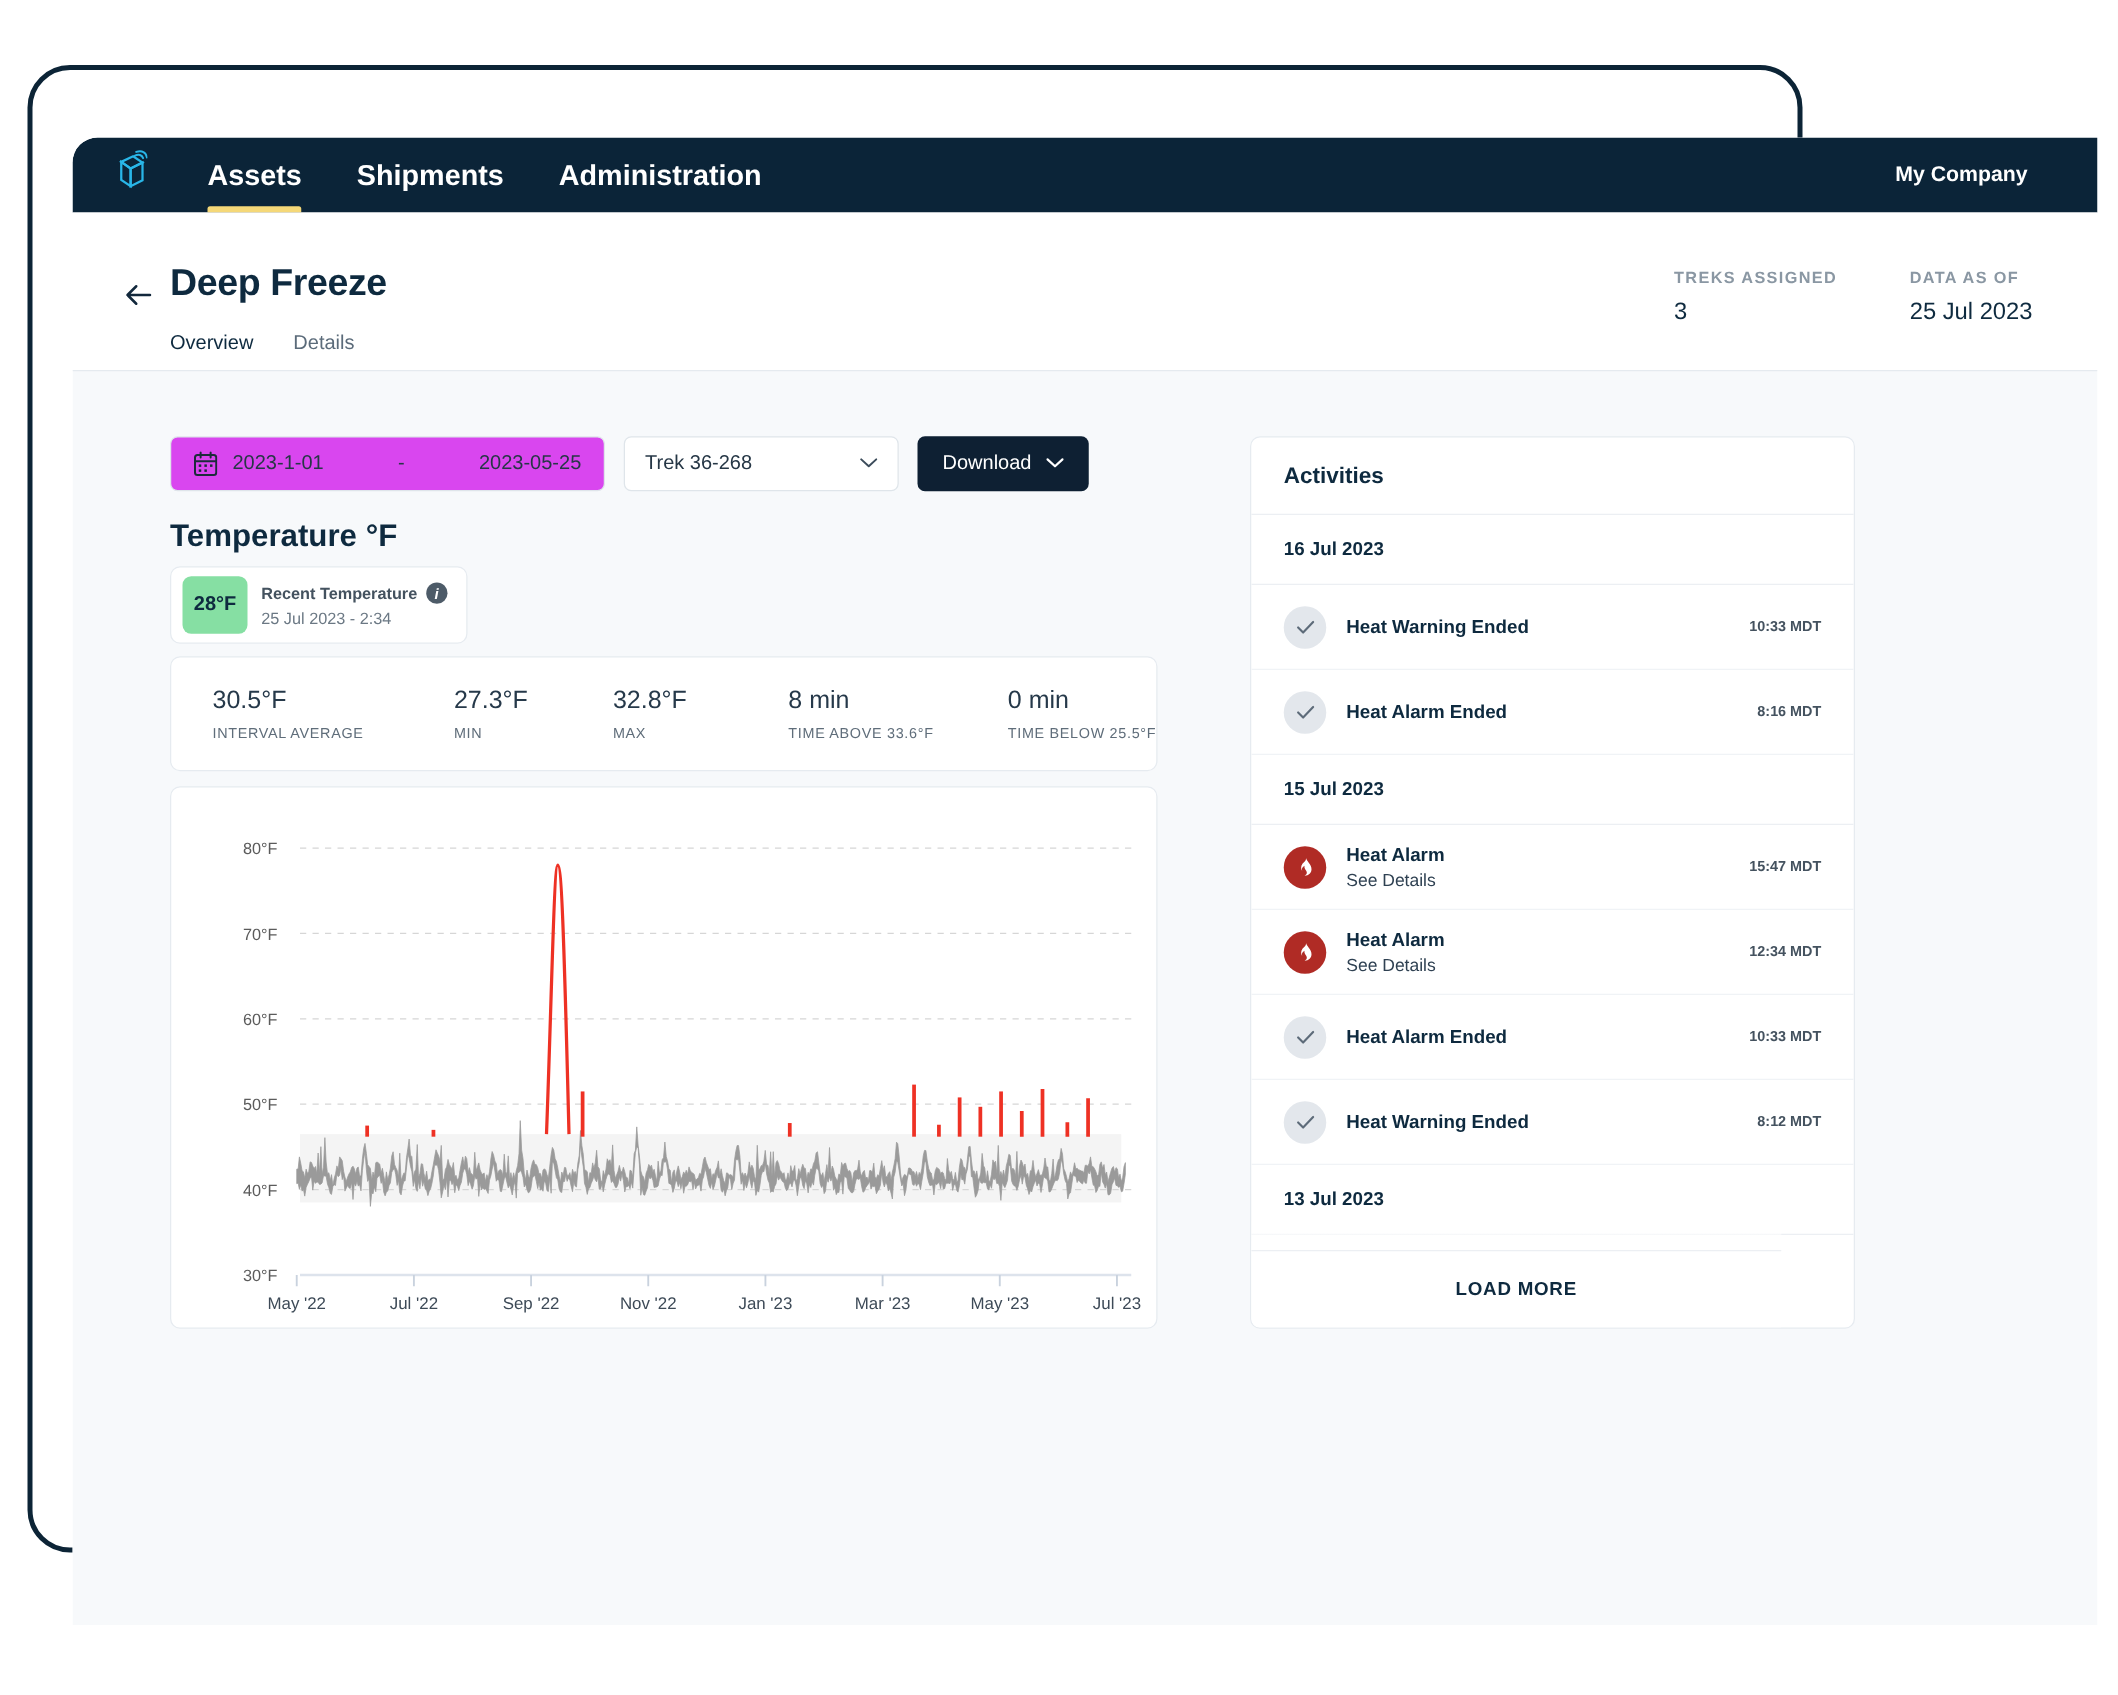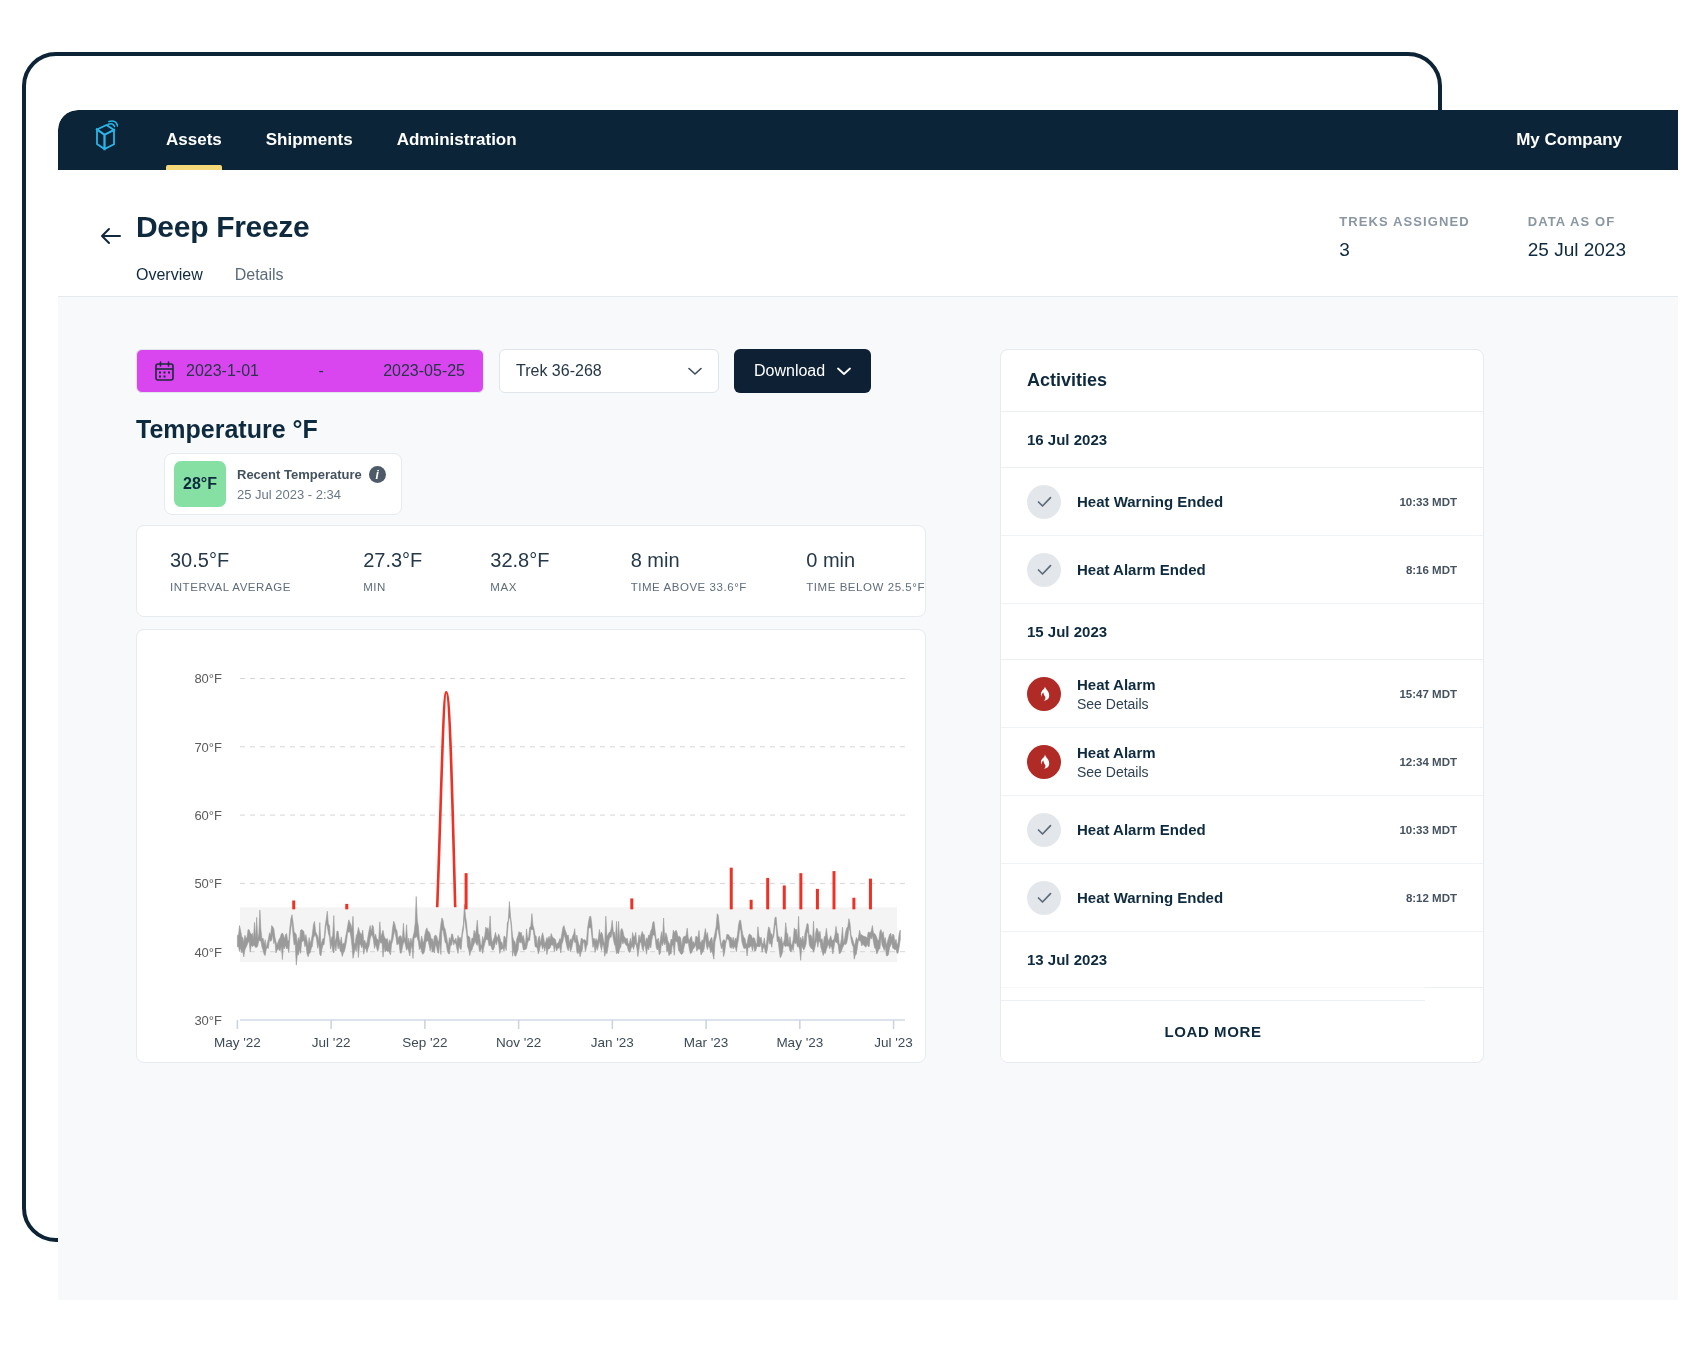--- a/index.html
+++ b/index.html
@@ -35,21 +35,21 @@
     position: absolute; left: 0; top: 0;
     width: 1620px; height: 60px;
     background: #0b2438;
     border-top-left-radius: 20px;
     display: flex; align-items: center;
   }
   .logo-wrap { width: 86px; display: flex; align-items: center; justify-content: center; }
   .nav-links { display: flex; align-items: center; height: 60px; }
   .nav-link {
     position: relative;
-    color: #ffffff; font-size: 17px; font-weight: bold;
+    color: #ffffff; font-size: 23px; font-weight: bold;
     padding: 0 22px; height: 60px; line-height: 60px;
     cursor: pointer; white-space: nowrap;
   }
   .nav-link.active::after {
     content: ""; position: absolute; left: 22px; right: 22px; bottom: 0;
     height: 5px; background: #f5d878; border-radius: 2px 2px 0 0;
   }
   .nav-right { margin-left: auto; display: flex; align-items: center; padding-right: 34px; }
   .nav-right .nav-link { font-size: 17px; }
   .caret { display: inline-block; margin-left: 10px; }
@@ -103,21 +103,21 @@
   
   .temp-heading {
     position: absolute; left: 78px; top: 118px;
     font-size: 25px; font-weight: bold; color: #0e2a3f;
   }
 
   
   .recent-card {
     position: absolute; left: 78px; top: 156px;
     width: 238px; height: 62px; background: #fff; border: 1px solid #e6ebf0;
-    border-radius: 8px; display: flex; align-items: center; padding: 0 9px; margin-left: 28px;
+    border-radius: 8px; display: flex; align-items: center; padding: 0 9px;
   }
   .recent-badge {
     width: 52px; height: 46px; background: #86dfa3; border-radius: 7px;
     display: flex; align-items: center; justify-content: center;
     font-size: 16px; font-weight: bold; color: #0e2a3f;
   }
   .recent-text { margin-left: 11px; }
   .recent-title { font-size: 13px; font-weight: bold; color: #44525f; display: flex; align-items: center; gap: 7px; }
   .recent-sub { font-size: 13px; color: #6b7884; margin-top: 4px; }
   .info-dot {

